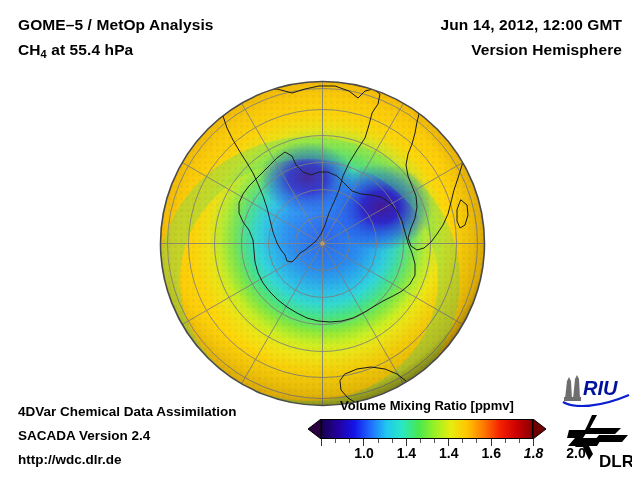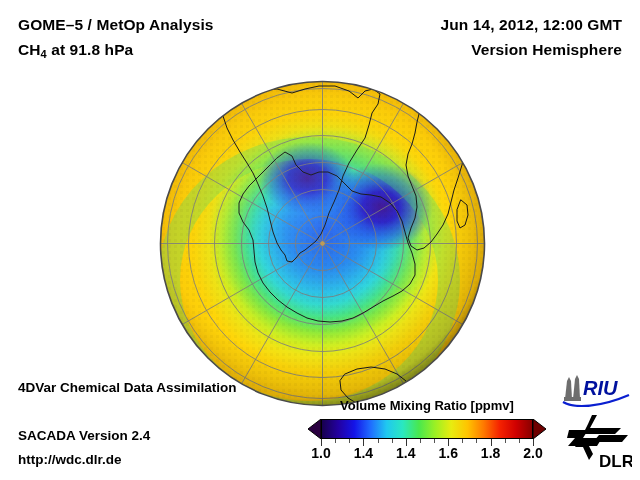--- a/index.html
+++ b/index.html
@@ -53,21 +53,21 @@
   #globe-svg { display: block; width: 327px; height: 327px; }
 
   
   .foot {
     position: absolute;
     left: 18px;
     font-weight: bold;
     font-size: 13.5px;
     white-space: nowrap;
   }
-  #foot1 { top: 380px; }
+  #foot1 { top: 404px; }
   #foot2 { top: 428px; }
   #foot3 { top: 452px; }
 
   
   #cbar-block {
     position: absolute;
     left: 308px;
     top: 398px;
     width: 238px;
     height: 74px;
@@ -142,20 +142,21 @@
     width: 212px;
     height: 22px;
   }
   .cblabel {
     position: absolute;
     top: 0;
     transform: translateX(-50%);
     font-weight: bold;
     font-size: 14px;
     white-space: nowrap;
+    margin-left: 43px;
   }
 
   
   #riu-logo {
     position: absolute;
     left: 561px;
     top: 373px;
     width: 70px;
     height: 34px;
   }
@@ -167,21 +168,21 @@
     height: 58px;
   }
   .logo-svg { display: block; }
 </style>
 </head>
 <body>
 
 <div id="page">
 
   <div class="hdr" id="title-line1">GOME–5 / MetOp Analysis</div>
-  <div class="hdr" id="title-line2"><span>CH</span><span class="sub">4</span><span> at 91.8 hPa</span></div>
+  <div class="hdr" id="title-line2"><span>CH</span><span class="sub">4</span><span> at 55.4 hPa</span></div>
   <div class="hdr" id="date-line">Jun 14, 2012, 12:00 GMT</div>
   <div class="hdr" id="region-line">Version Hemisphere</div>
 
   <div id="globe-wrap">
     <svg id="globe-svg" viewBox="0 0 327 327" xmlns="http://www.w3.org/2000/svg">
       <defs>
         <clipPath id="diskClip">
           <circle cx="163.5" cy="163.5" r="162"></circle>
         </clipPath>
 
@@ -323,21 +324,21 @@
         <div class="tick major" style="left: 80%;"></div>
         <div class="tick minor" style="left: 86.6667%;"></div>
         <div class="tick minor" style="left: 93.3333%;"></div>
         <div class="tick major" style="left: 100%;"></div>
       </div>
     <div id="cbar-labels">
         <div class="cblabel" style="left: 0%;">1.0</div>
         <div class="cblabel" style="left: 20%;">1.4</div>
         <div class="cblabel" style="left: 40%;">1.4</div>
         <div class="cblabel" style="left: 60%;">1.6</div>
-        <div class="cblabel" style="left: 80%;">1.8</div>
+        <div class="cblabel" style="left: 80%; font-style: italic;">1.8</div>
         <div class="cblabel" style="left: 100%;">2.0</div>
       </div>
   </div>
 
   <div id="riu-logo">
     <svg class="logo-svg" width="70" height="34" viewBox="0 0 70 34" xmlns="http://www.w3.org/2000/svg">
       <g fill="#6e6e6e">
         <polygon points="4,26 6,8 8,4 10,8 11,26"></polygon>
         <polygon points="12,26 14,6 16,2 18,6 19,26"></polygon>
         <rect x="3" y="24" width="17" height="4"></rect>

